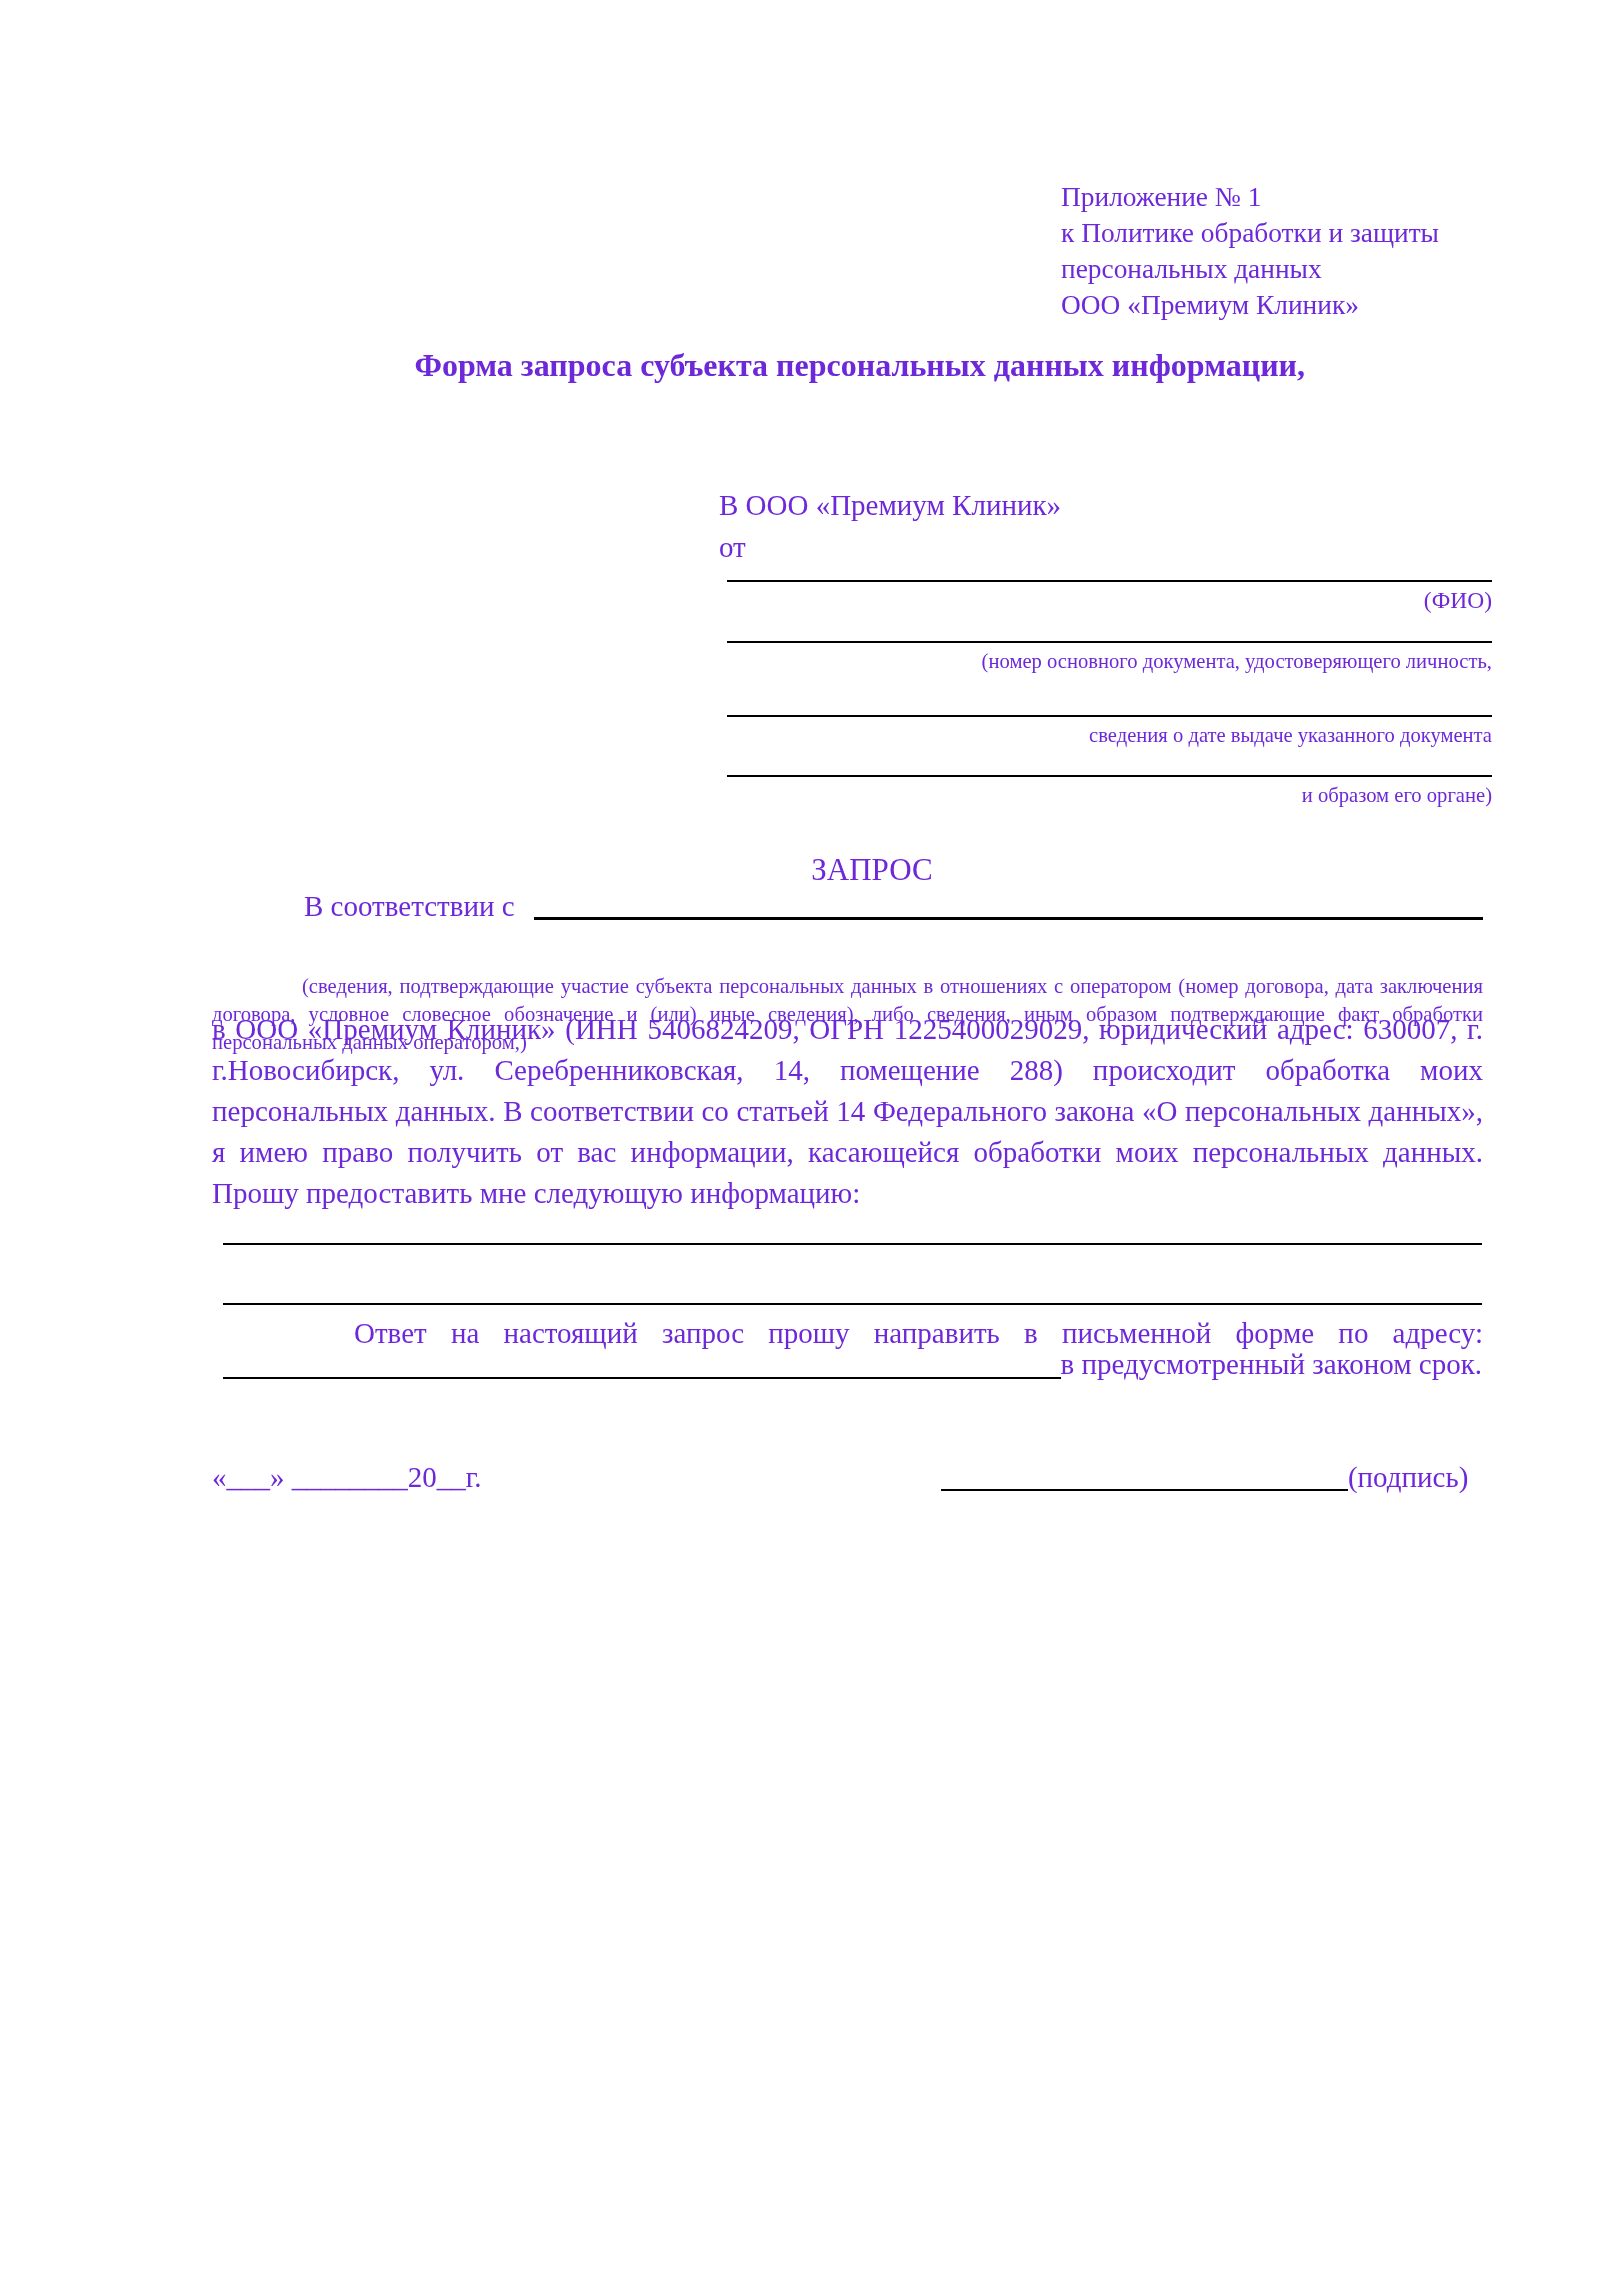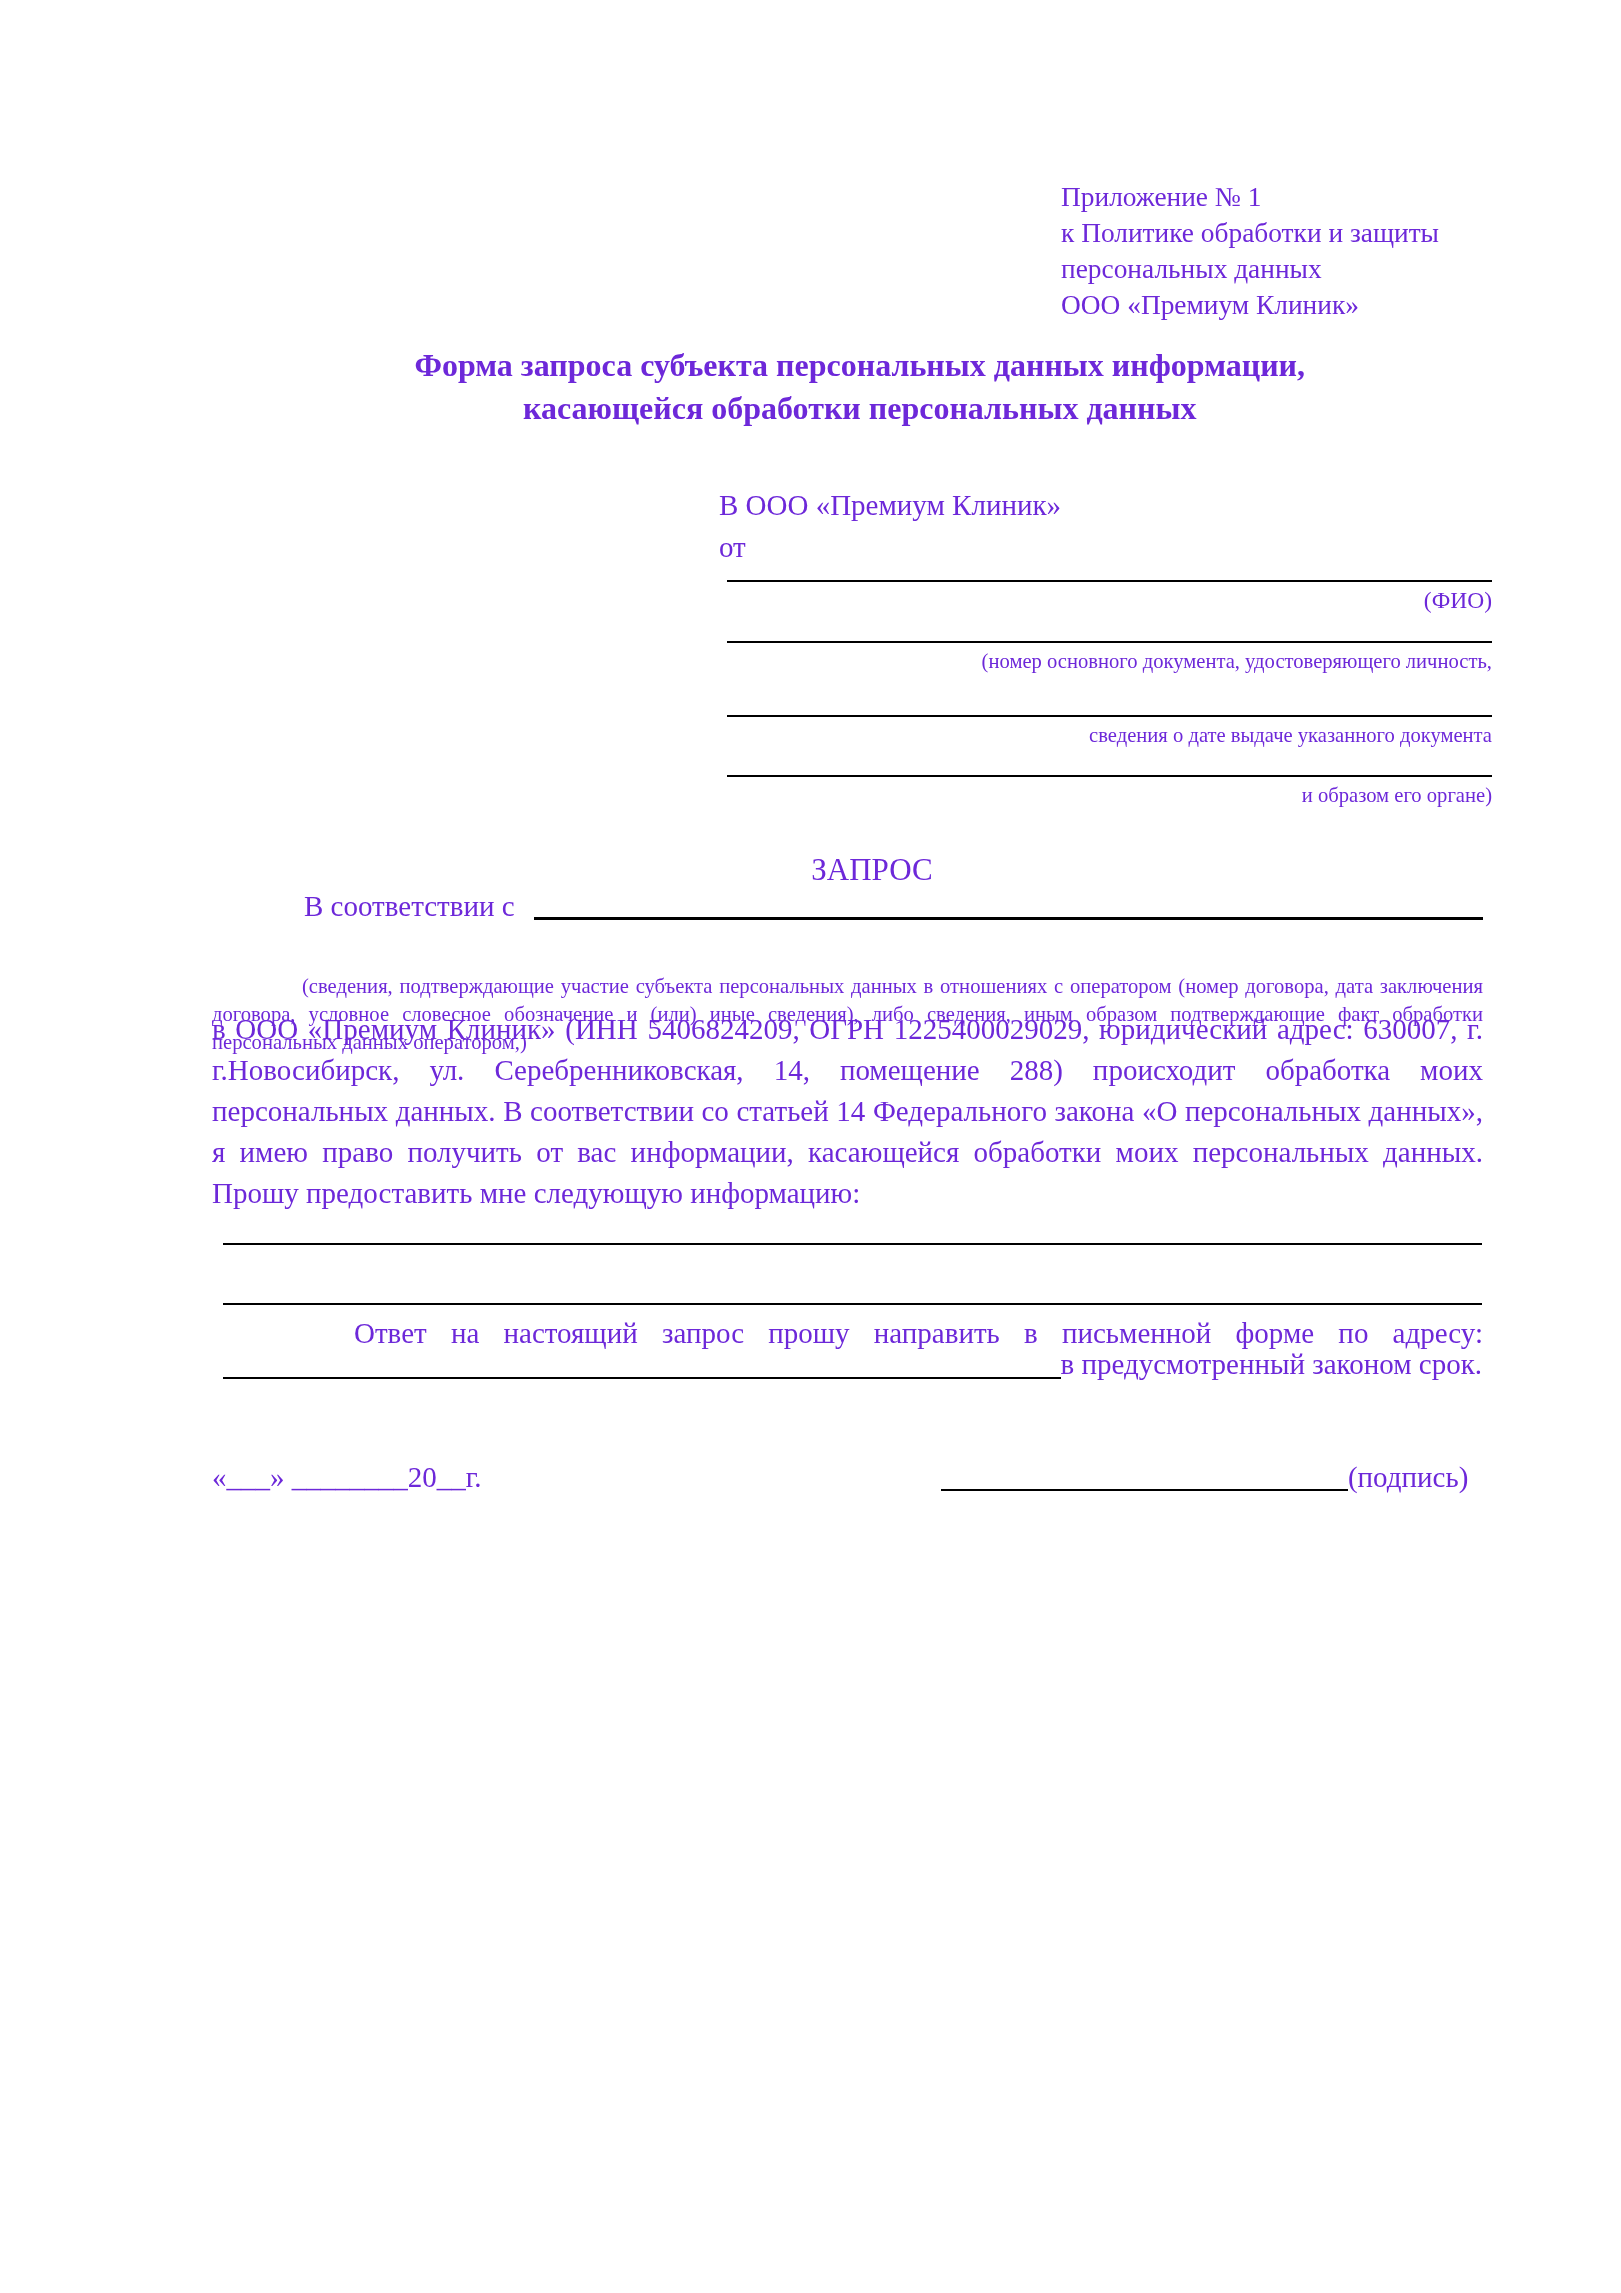--- a/index.html
+++ b/index.html
@@ -103,21 +103,20 @@
 
   <div class="annex">
     <div>Приложение № 1</div>
     <div>к Политике обработки и защиты</div>
     <div>персональных данных</div>
     <div>ООО «Премиум Клиник»</div>
   </div>
 
   <div class="form-title">
     <div>Форма запроса субъекта персональных данных информации,</div>
-    <div>касающейся обработки персональных данных</div>
   </div>
 
   <div class="addr-block">
     <div>В ООО «Премиум Клиник»</div>
     <div>от</div>
   </div>
 
   <div class="field" style="top:580px">
     <div class="rule"></div>
     <div class="caption caption-lg">(ФИО)</div>

